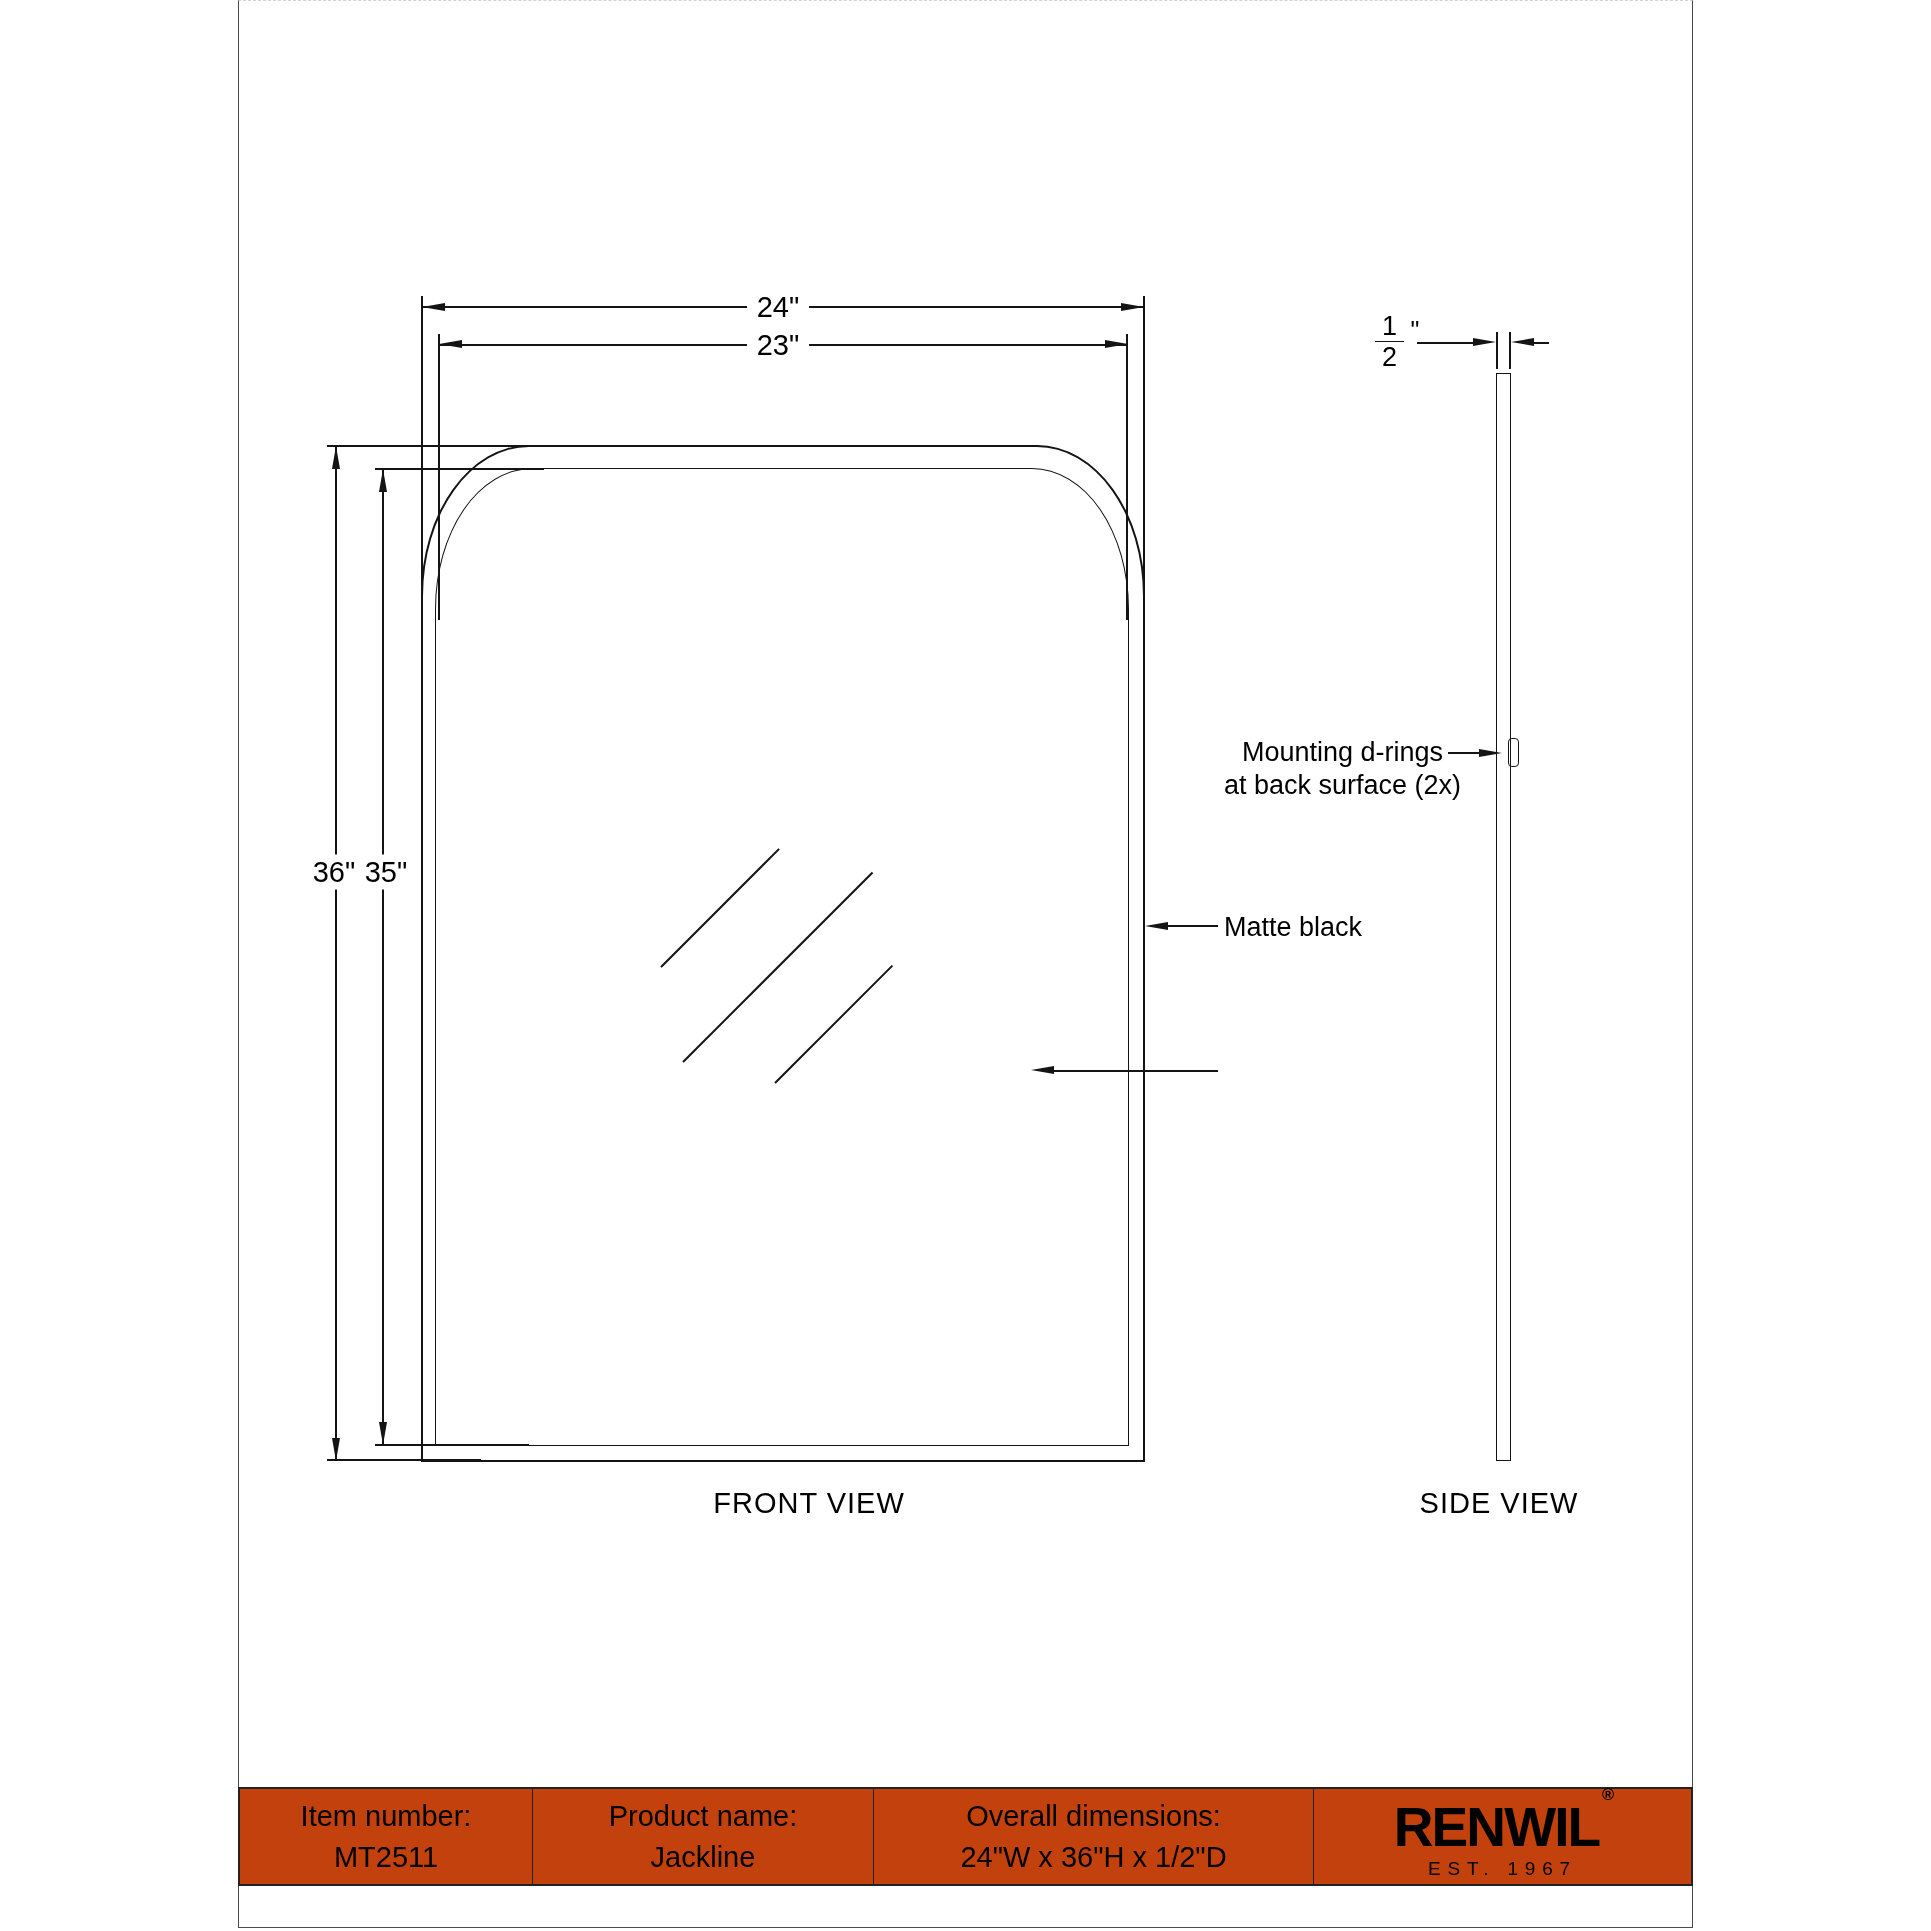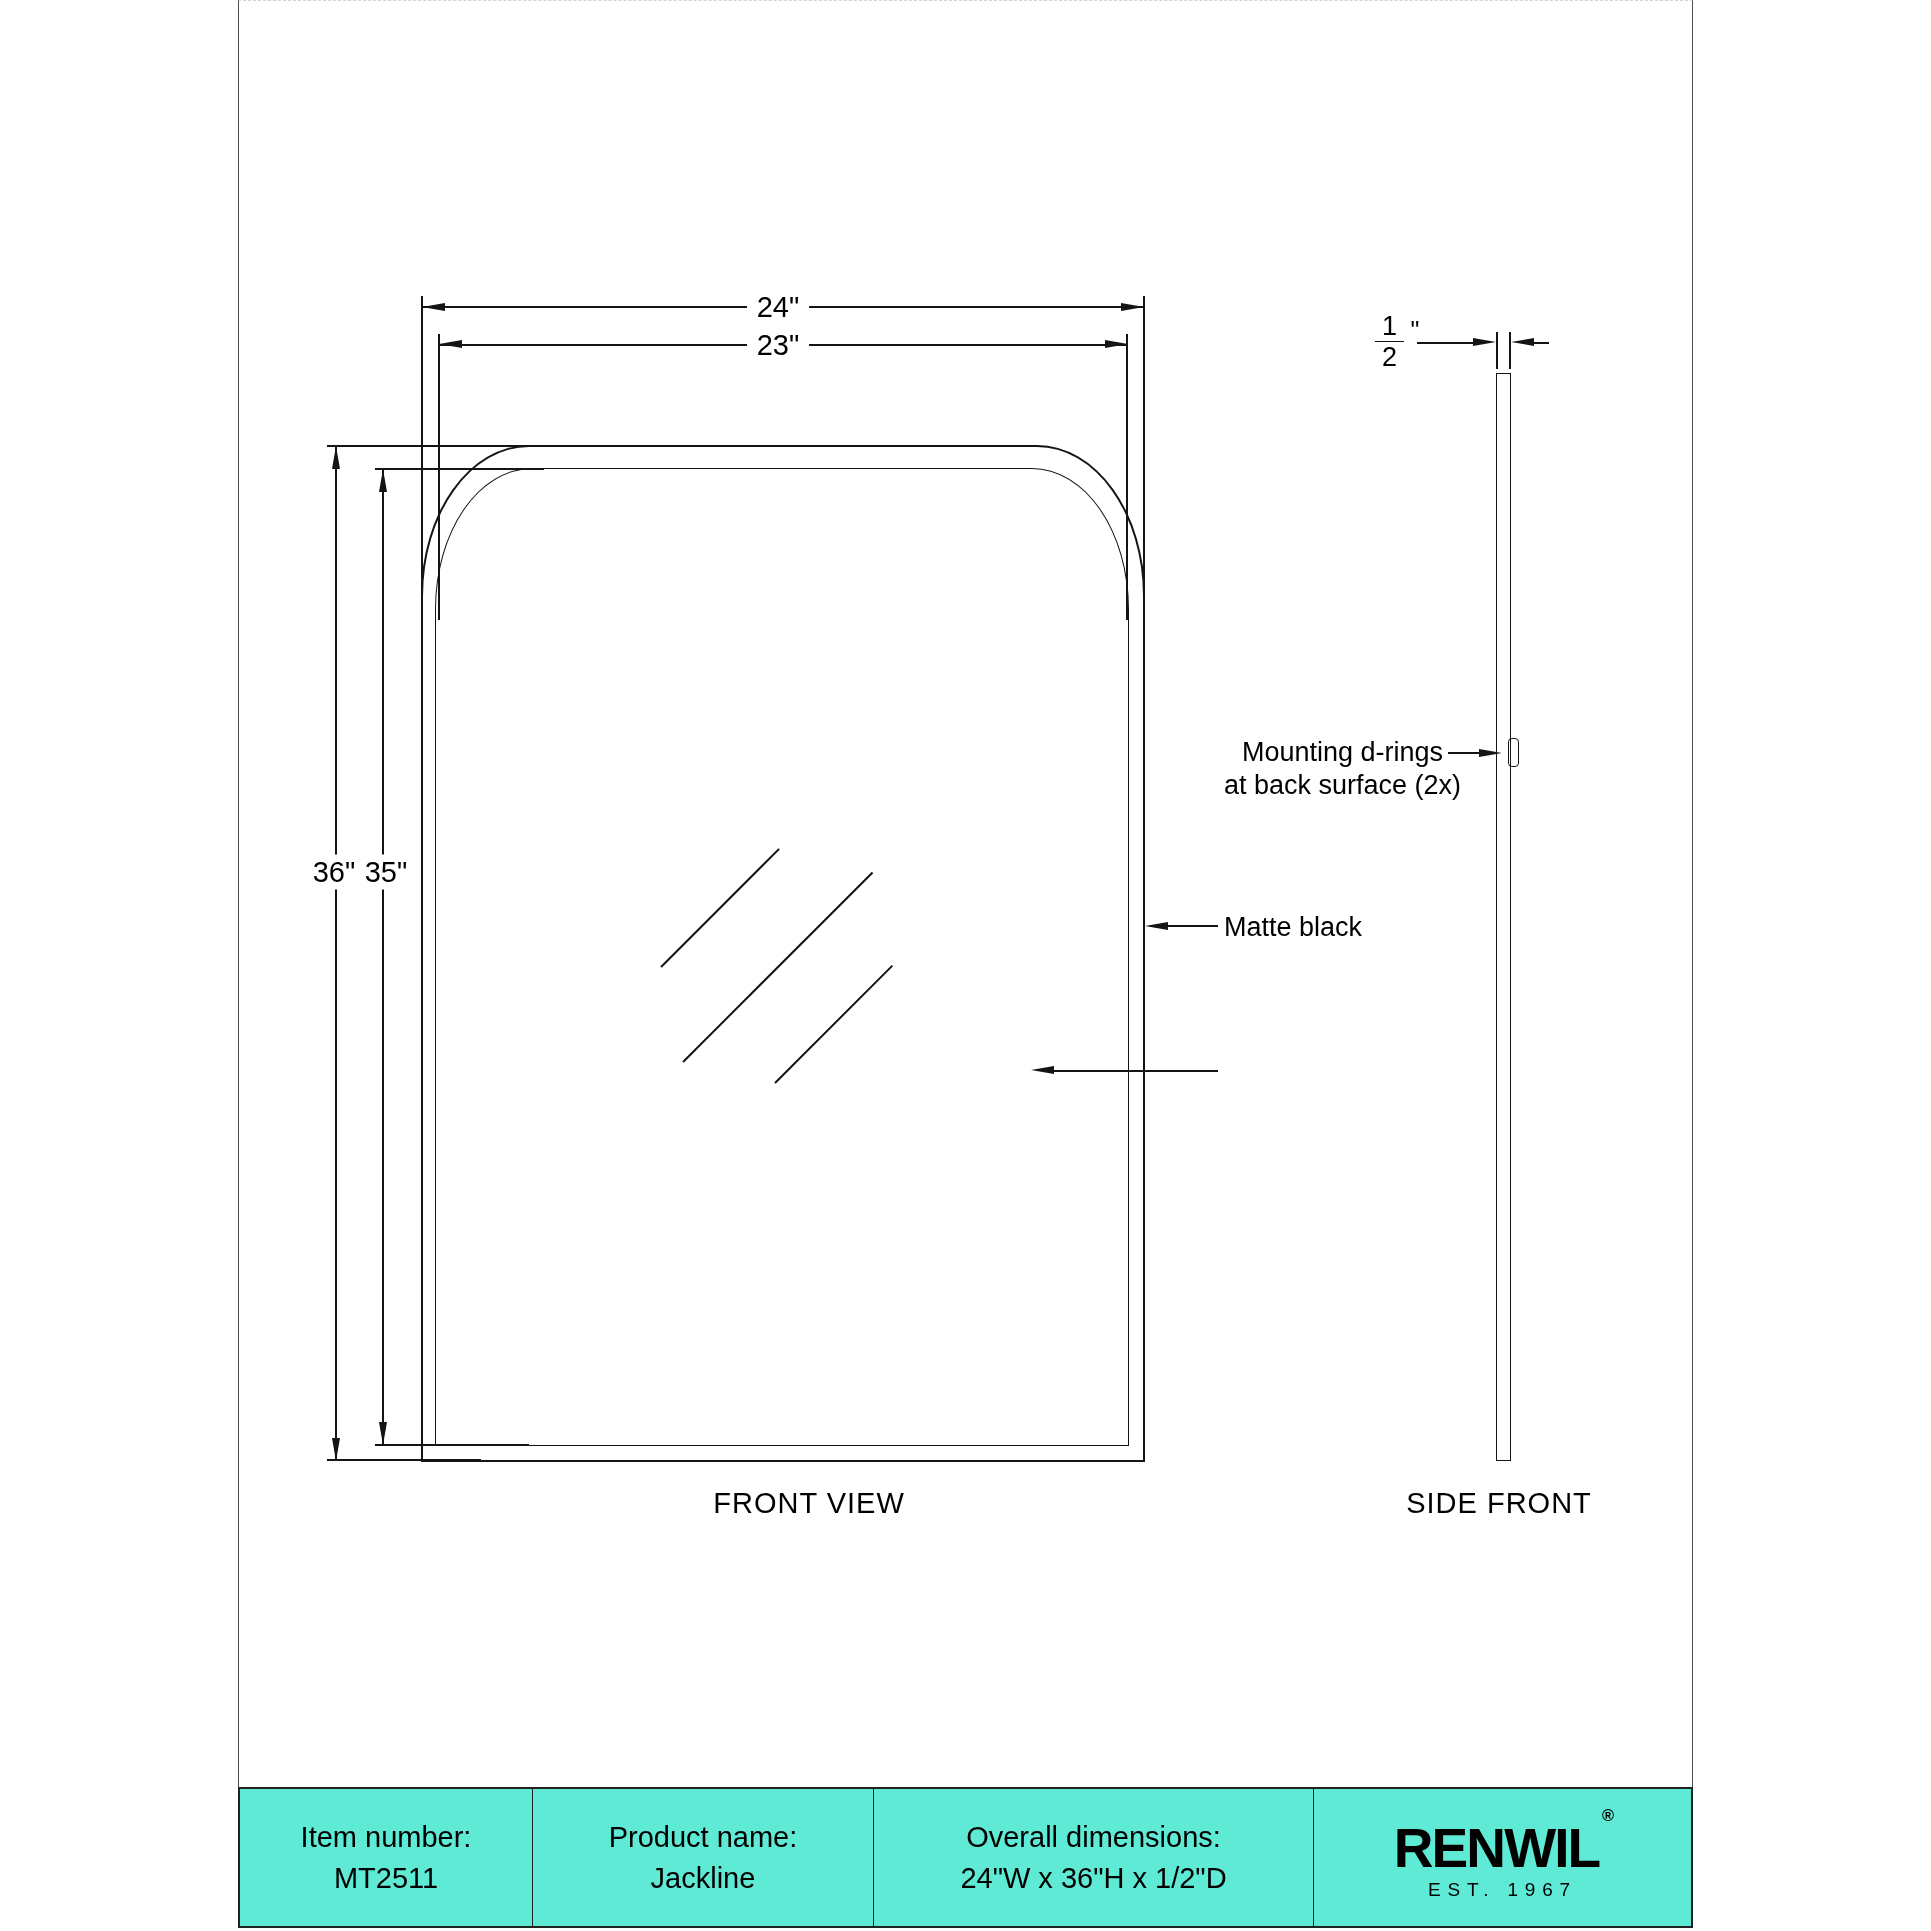--- a/index.html
+++ b/index.html
@@ -34,22 +34,22 @@
   .fraction .unit { position:absolute; right:-15.4px; top:3.9px; font-size:25px; }
 
   
   .diag { position:absolute; height:1.9px; background:#141414; transform-origin:0 50%; transform:rotate(-45deg); z-index:1; }
 
   
   .dring { position:absolute; left:1508px; top:738px; width:10.6px; height:29px;
            border:1.9px solid #141414; border-radius:3.9px; background:transparent; z-index:2; }
 
   
-  .titleblock { position:absolute; left:238px; top:1787px; width:1455px; height:141px;
-                border:2.4px solid #222; display:flex; z-index:3; background:#5eead4; }
+  .titleblock { position:absolute; left:238px; top:1787px; width:1455px; height:99px;
+                border:2.4px solid #222; display:flex; z-index:3; background:#c2410c; }
   .tcell { display:flex; flex-direction:column; align-items:center; justify-content:center;
            font-size:29px; line-height:41px; text-align:center; }
   .tcell + .tcell { border-left:1.9px solid #222; }
   .c1 { width:292px; } .c2 { width:341px; } .c3 { width:440px; } .c4 { flex:1; }
   .brandword { font-size:55px; font-weight:700; letter-spacing:-1.9px; line-height:52px; position:relative; }
   .brandword sup { font-size:16.4px; font-weight:700; position:relative; top:-27px; left:2.9px; letter-spacing:0; }
   .brandest { font-size:19px; letter-spacing:6.8px; margin-top:5.8px; line-height:19.3px; }
 </style>
 </head>
 <body>
@@ -119,21 +119,21 @@
   <div class="ah r" style="left:1473px; top:338px;"></div>
   <div class="ln" style="left:1522px; top:342px; width:27px; height:1.9px;"></div>
   <div class="ah l" style="left:1511px; top:338px;"></div>
 
   <div class="fraction">
     <span class="num">1</span>
     <span class="den">2</span>
     <span class="unit">"</span>
   </div>
 
-  <div class="viewlabel" style="left:1499px; top:1487px;">SIDE FRONT</div>
+  <div class="viewlabel" style="left:1499px; top:1487px;">SIDE VIEW</div>
 
   <div class="titleblock">
     <div class="tcell c1">
       <div>Item number:</div>
       <div>MT2511</div>
     </div>
     <div class="tcell c2">
       <div>Product name:</div>
       <div>Jackline</div>
     </div>

